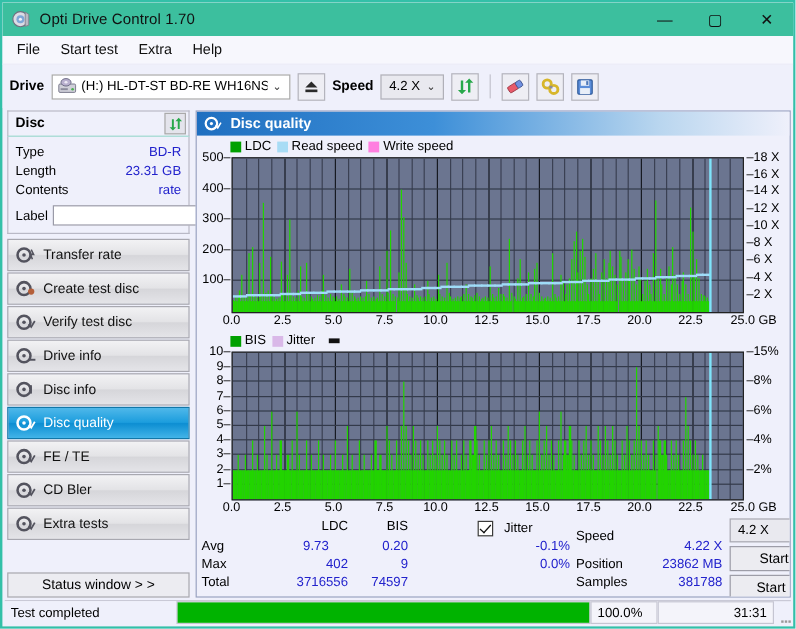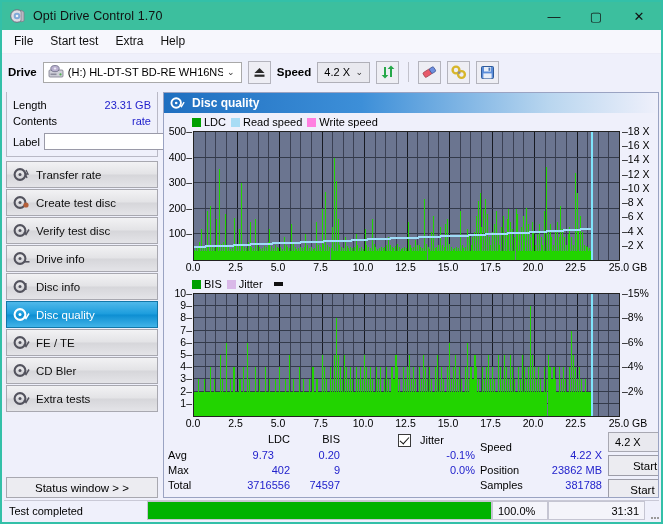--- a/index.html
+++ b/index.html
@@ -385,22 +385,35 @@
         <rect x="8.5" y="2.6" width="1.8" height="3.2" fill="#4d78b8"></rect>
         <rect x="3.4" y="8.4" width="8.2" height="5" fill="#e8eef8"></rect>
       </svg>
     </div>
   </div>
 
   <div class="body">
 
     <div class="left">
 
+      <div class="disc-head">
+        <span class="t">Disc</span>
+        <div class="sbtn">
+          <svg width="13" height="13" viewBox="0 0 16 16">
+            <path d="M4 3 L4 11 L1.6 11 L5 14.5 L8.4 11 L6 11 L6 3 Z" fill="#27a84a"></path>
+            <path d="M12 13 L12 5 L14.4 5 L11 1.5 L7.6 5 L10 5 L10 13 Z" fill="#27a84a"></path>
+          </svg>
+        </div>
+      </div>
 
       <div class="disc-box">
+        <div class="drow">
+          <span class="k">Type</span>
+          <span class="v">BD-R</span>
+        </div>
         <div class="drow">
           <span class="k">Length</span>
           <span class="v">23.31 GB</span>
         </div>
         <div class="drow">
           <span class="k">Contents</span>
           <span class="v">rate</span>
         </div>
         <div class="label-row">
           <span class="k">Label</span>

